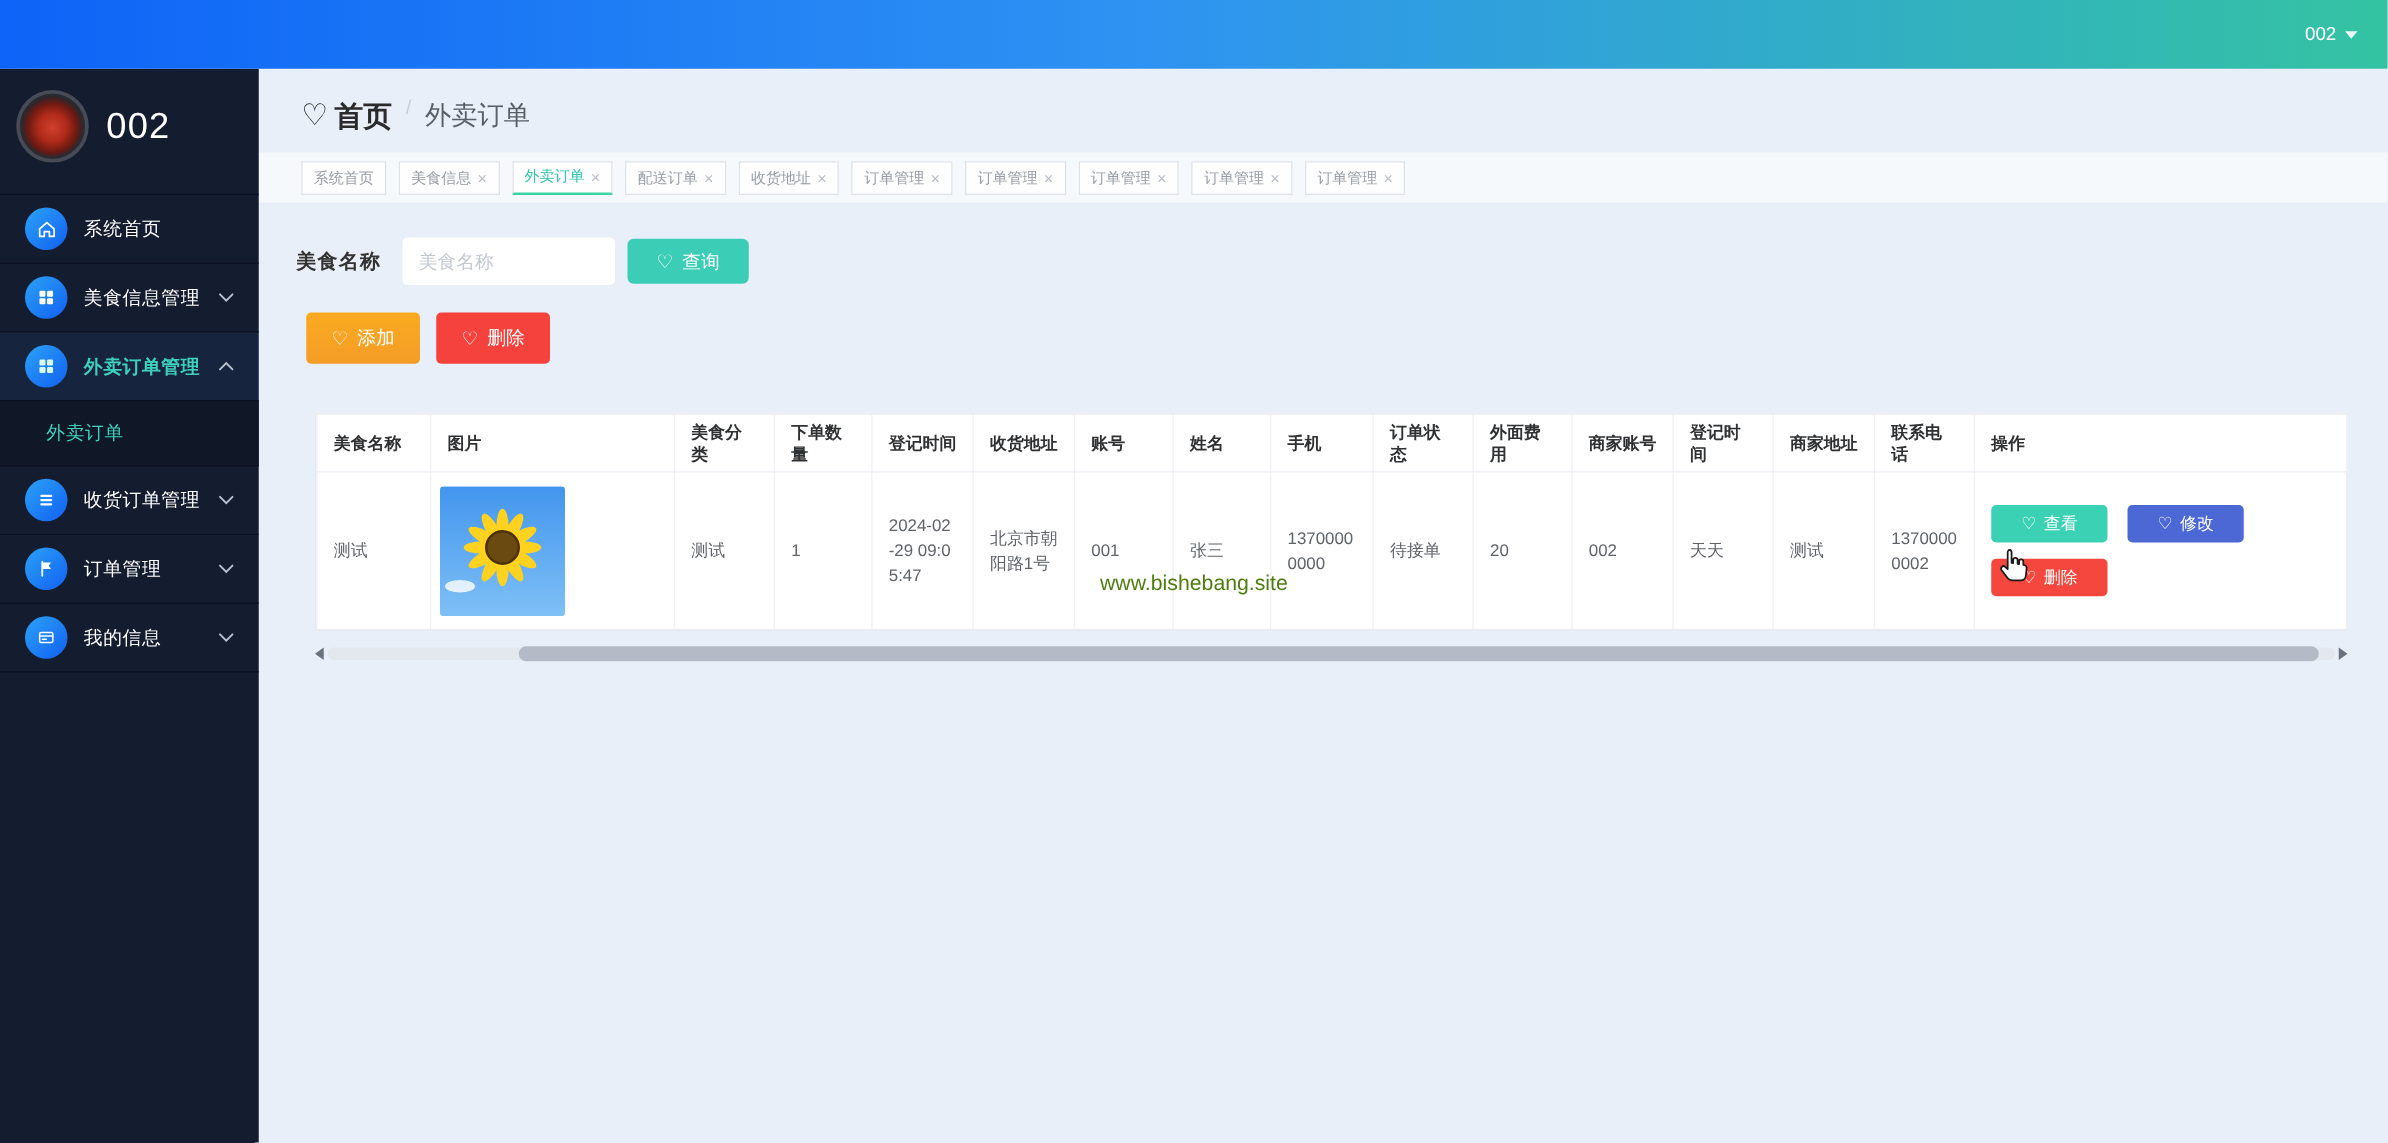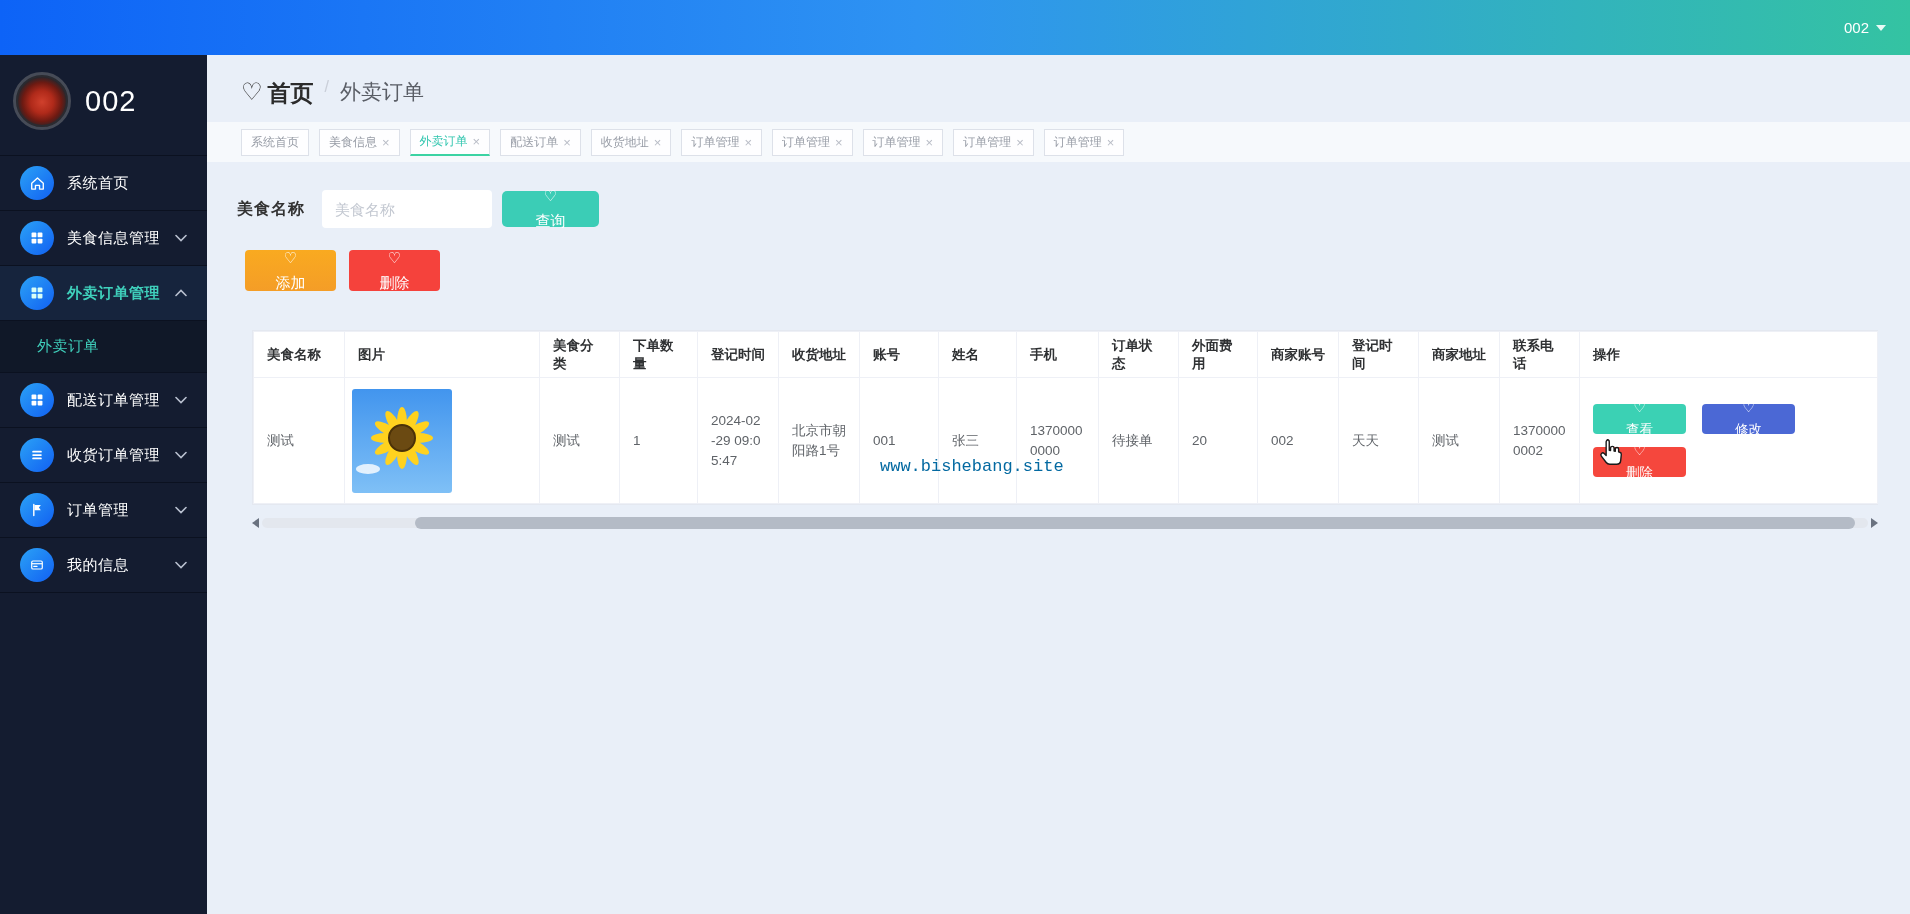--- a/index.html
+++ b/index.html
@@ -57,21 +57,21 @@
   .tab .x::before { content:"×"; }
 
   .search-row { display:flex; align-items:center; margin:28px 0 0 30px; }
   .search-label { font-size:16px; font-weight:700; color:#333; letter-spacing:1px; }
   .search-input { width:170px; height:38px; border:none; border-radius:4px; background:#fff;
     margin-left:17px; padding:0 13px; font-size:15px; color:#333; outline:none;
     font-family:"Liberation Sans","DejaVu Sans",sans-serif; }
   .search-input::placeholder { color:#c3c8d1; }
   .btn { border:none; border-radius:5px; color:#fff; display:flex; align-items:center;
     justify-content:center; gap:7px; cursor:pointer; font-size:15px;
-    font-family:"Liberation Sans","DejaVu Sans",sans-serif;flex-direction:column; }
+    font-family:"Liberation Sans","DejaVu Sans",sans-serif; }
   .heart { font-family:"DejaVu Sans",sans-serif; }
   .heart::before { content:"♡"; }
   .btn-query { width:97px; height:36px; background:#3bcdb6; margin-left:10px; }
   .actions-row { display:flex; align-items:center; margin:22px 0 0 38px; gap:13px; }
   .btn-add { width:91px; height:41px; background:linear-gradient(180deg,#f9aa20,#f49d27); border-radius:4px; }
   .btn-del { width:91px; height:41px; background:#f5423c; border-radius:4px; }
 
   
   .table-wrap { margin:39px 0 0 45px; width:1626px; background:#fff;
     border:1px solid #e4e8f0; }
@@ -95,21 +95,21 @@
   .hs-thumb { position:absolute; left:163px; width:1440px; top:0; height:12px;
     background:#b4bbc6; border-radius:6px; cursor:pointer; }
   .hs-arrow { position:absolute; top:1px; width:0; height:0; }
   .hs-arrow.left { left:0; border-top:5px solid transparent; border-bottom:5px solid transparent;
     border-right:7px solid #6a7280; }
   .hs-arrow.right { right:0; border-top:5px solid transparent; border-bottom:5px solid transparent;
     border-left:7px solid #6a7280; }
 
   
   .watermark { position:absolute; left:880px; top:457px; z-index:9;
-    font-family:Liberation Mono, monospace; font-size:17px; color:#0369a1; }
+    font-family:Liberation Sans, sans-serif; font-size:17px; color:#4d7c0f; }
   .cursor { position:absolute; left:1598px; top:437px; z-index:10; pointer-events:none; }
 </style>
 </head>
 <body>
 
 <div class="topbar">
   <div class="topbar-user">
     <span>002</span>
     <span class="caret"></span>
   </div>
@@ -166,38 +166,20 @@
         <svg width="12" height="8" viewBox="0 0 12 8">
             <polyline points="1,6.5 6,1.5 11,6.5" fill="none" stroke="#b9c0cf" stroke-width="1.6" stroke-linecap="round"></polyline>
           </svg>
       </span>
     </div>
 
     <div class="sub-item">
       <span class="side-label">外卖订单</span>
     </div>
 
-    <div class="side-item">
-      <span class="icon-circle">
-        <svg width="16" height="16" viewBox="0 0 20 20">
-            <g fill="#fff">
-              <rect x="3.2" y="3.2" width="6" height="6" rx="1.2"></rect>
-              <rect x="10.8" y="3.2" width="6" height="6" rx="1.2"></rect>
-              <rect x="3.2" y="10.8" width="6" height="6" rx="1.2"></rect>
-              <rect x="10.8" y="10.8" width="6" height="6" rx="1.2"></rect>
-            </g>
-          </svg>
-      </span>
-      <span class="side-label">配送订单管理</span>
-      <span class="chevron">
-        <svg width="12" height="8" viewBox="0 0 12 8">
-            <polyline points="1,1.5 6,6.5 11,1.5" fill="none" stroke="#b9c0cf" stroke-width="1.6" stroke-linecap="round"></polyline>
-          </svg>
-      </span>
-    </div>
 
     <div class="side-item">
       <span class="icon-circle">
         <svg width="16" height="16" viewBox="0 0 20 20">
             <g fill="#fff">
               <rect x="4" y="4.8" width="12" height="2.2" rx="1.1"></rect>
               <rect x="4" y="9" width="12" height="2.2" rx="1.1"></rect>
               <rect x="4" y="13.2" width="12" height="2.2" rx="1.1"></rect>
             </g>
           </svg>

